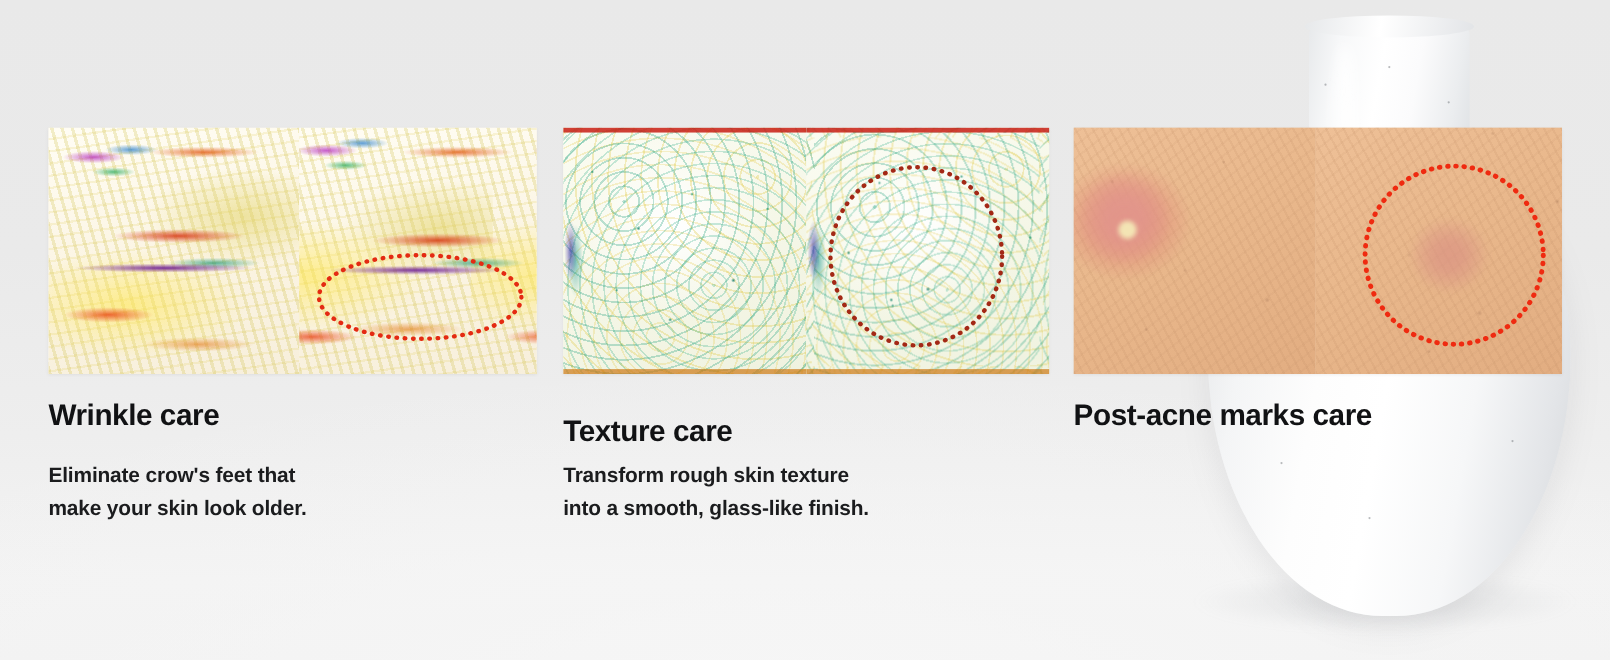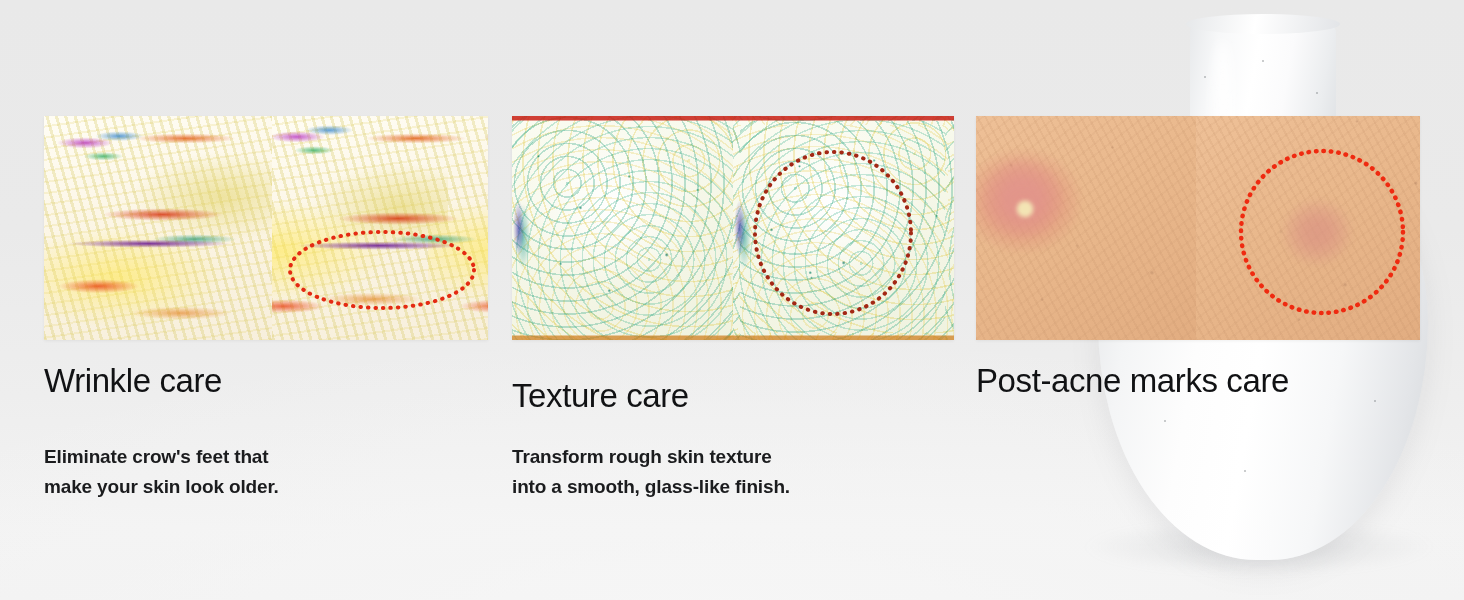--- a/index.html
+++ b/index.html
@@ -134,22 +134,22 @@
       radial-gradient(circle at 50% 50%, rgba(219,146,130,.55) 0 20%, rgba(219,146,130,0) 55%),
       radial-gradient(closest-side, rgba(216,150,134,.42), rgba(216,150,134,0) 80%);
     filter:blur(3px);}
   .sk.b{background-position:-40px 18px,22px -26px,-30px 12px,36px 20px,-18px -14px,0 0,0 0,0 0;}
 
   
   .marker{position:absolute;border-radius:50%;border:0;}
   .marker svg{display:block;overflow:visible;}
 
   
-  .heading{position:absolute;font-size:33px;font-weight:400;color:#111214;letter-spacing:-.4px;white-space:nowrap;}
-  .desc{position:absolute;font-size:19px;font-weight:600;color:#1b1c1e;line-height:30px;letter-spacing:-.15px;margin-top:24px;}
+  .heading{position:absolute;font-size:27px;font-weight:700;color:#111214;letter-spacing:-.4px;white-space:nowrap;}
+  .desc{position:absolute;font-size:19px;font-weight:600;color:#1b1c1e;line-height:30px;letter-spacing:-.15px;}
   .desc span{display:block;white-space:nowrap;}
 </style>
 </head>
 <body>
 
 <div id="stage">
 
   <div class="vase-wrap">
     <div class="vase-shadow"></div>
     <div class="vase-body"></div>

